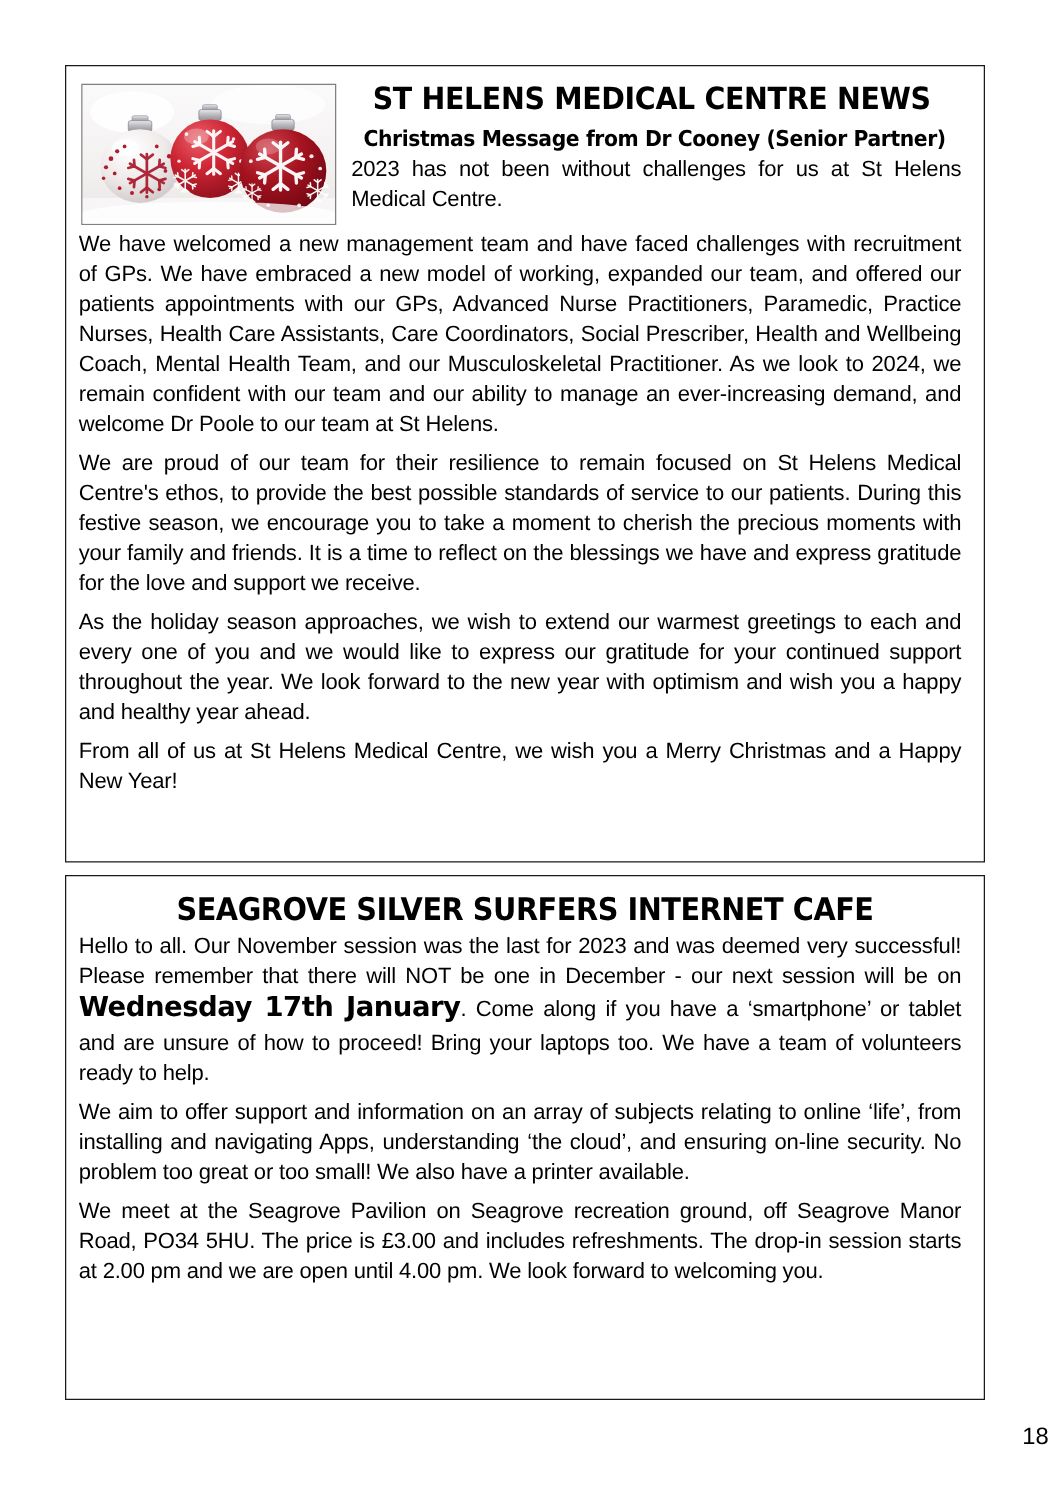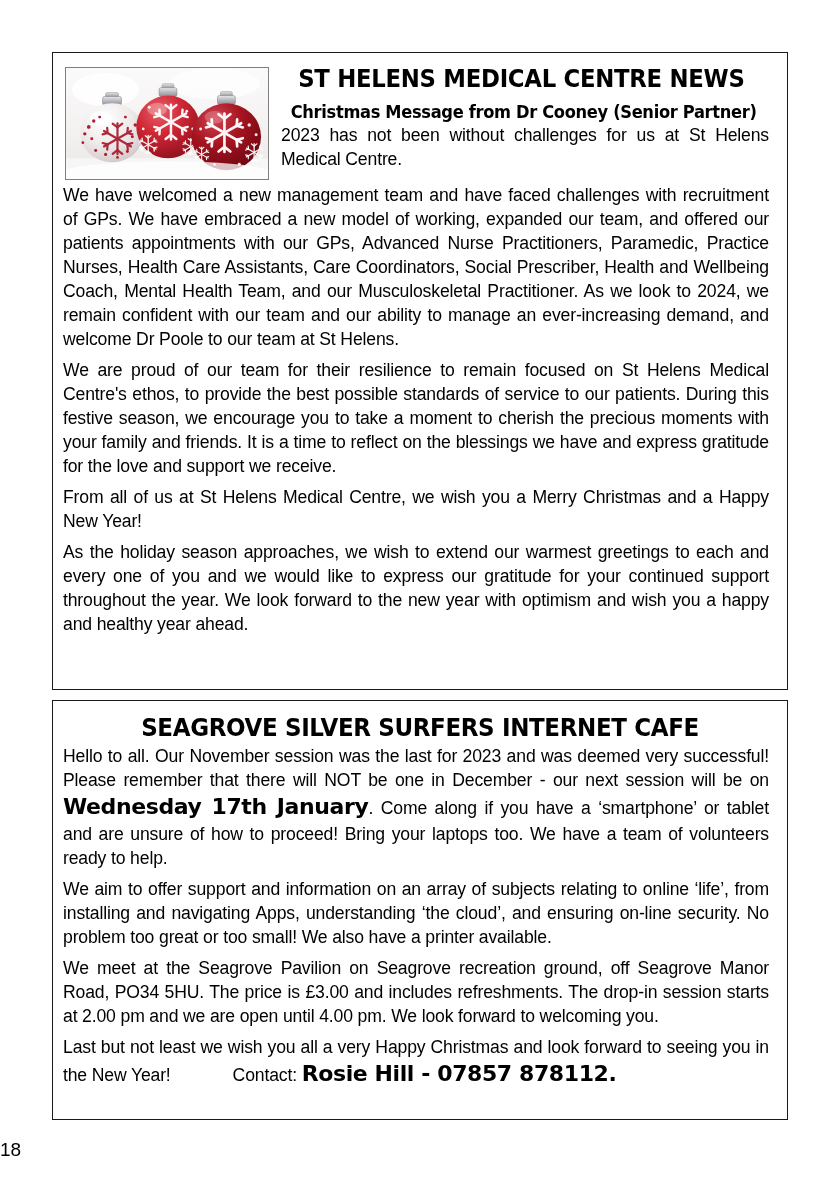--- a/index.html
+++ b/index.html
@@ -124,21 +124,21 @@
     display: block;
     clear: both;
   }
 
   
   .page-number {
     position: absolute;
     left: 0;
     top: 1140px;
     width: 839px;
-    text-align: left;
+    text-align: right;
     font-family: "Liberation Sans", sans-serif;
     font-size: 19px;
     line-height: 1;
   }
 
   .contact-gap { display: inline-block; width: 62px; }
 </style>
 </head>
 <body>
 
@@ -269,32 +269,31 @@
         </svg>
       </div>
 
       <h1 class="main-title">ST HELENS MEDICAL CENTRE NEWS</h1>
       <h2 class="sub-title">Christmas Message from Dr Cooney (Senior Partner)</h2>
       <p class="body">2023 has not been without challenges for us at St Helens Medical Centre.</p>
     </div>
 
     <p class="body">We have welcomed a new management team and have faced challenges with recruitment of GPs. We have embraced a new model of working, expanded our team, and offered our patients appointments with our GPs, Advanced Nurse Practitioners, Paramedic, Practice Nurses, Health Care Assistants, Care Coordinators, Social Prescriber, Health and Wellbeing Coach, Mental Health Team, and our Musculoskeletal Practitioner. As we look to 2024, we remain confident with our team and our ability to manage an ever-increasing demand, and welcome Dr Poole to our team at St Helens.</p>
     <p class="body">We are proud of our team for their resilience to remain focused on St Helens Medical Centre's ethos, to provide the best possible standards of service to our patients. During this festive season, we encourage you to take a moment to cherish the precious moments with your family and friends. It is a time to reflect on the blessings we have and express gratitude for the love and support we receive.</p>
+    <p class="body">As the holiday season approaches, we wish to extend our warmest greetings to each and every one of you and we would like to express our gratitude for your continued support throughout the year. We look forward to the new year with optimism and wish you a happy and healthy year ahead.</p>
     <p class="body">From all of us at St Helens Medical Centre, we wish you a Merry Christmas and a Happy New Year!</p>
-    <p class="body">As the holiday season approaches, we wish to extend our warmest greetings to each and every one of you and we would like to express our gratitude for your continued support throughout the year. We look forward to the new year with optimism and wish you a happy and healthy year ahead.</p>
   </div>
 
   <div class="article-box" id="box-seagrove">
 
     <h1 class="section-title">SEAGROVE SILVER SURFERS INTERNET CAFE</h1>
 
     <p class="body"><span>Hello to all. Our November session was the last for 2023 and was deemed very successful! Please remember that there will NOT be one in  December - our next session will be on </span><b>Wednesday 17th January</b><span>. Come along if you have a ‘smartphone’ or tablet and are unsure of how to proceed! Bring your laptops too. We have a team of volunteers ready to help.</span></p>
 
     <p class="body">We aim to offer support and information on an array of subjects relating to online ‘life’, from installing and navigating Apps, understanding ‘the cloud’, and ensuring on-line security. No problem too great or too small! We also have a printer available.</p>
 
     <p class="body">We meet at the Seagrove Pavilion on Seagrove recreation ground, off Seagrove Manor Road, PO34 5HU. The price is £3.00 and includes refreshments. The drop-in session starts at 2.00 pm and we are open until 4.00 pm. We look forward to welcoming you.</p>
 
-    <p class="body"><span>Last but not least we wish you all a very Happy Christmas and look forward to seeing you in the New Year!</span><span class="contact-gap"></span><span>Contact:</span> <b>Rosie Hill - 07857 878112.</b></p>
   </div>
 
   <div class="page-number">18</div>
 
 </div>
 
 </body></html>

